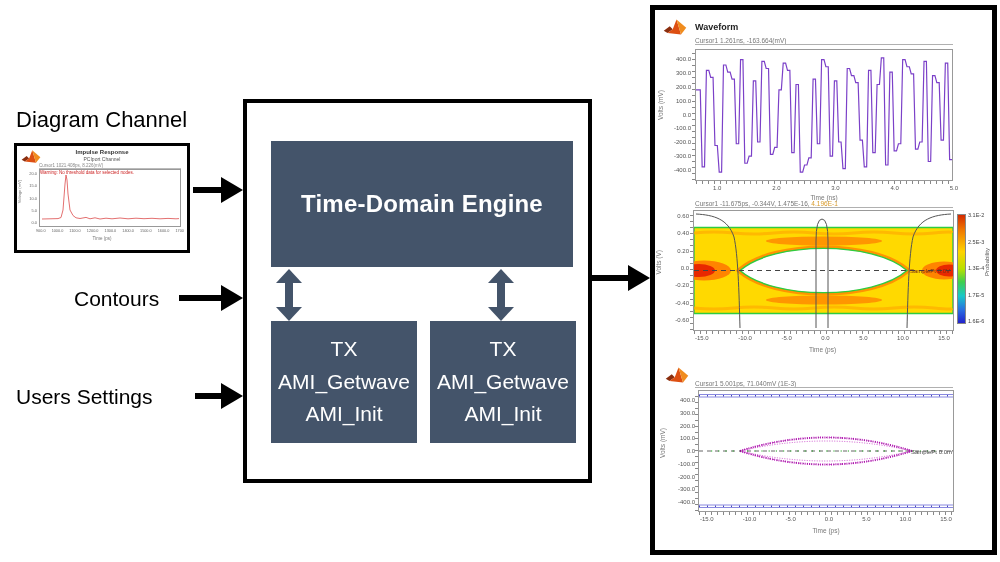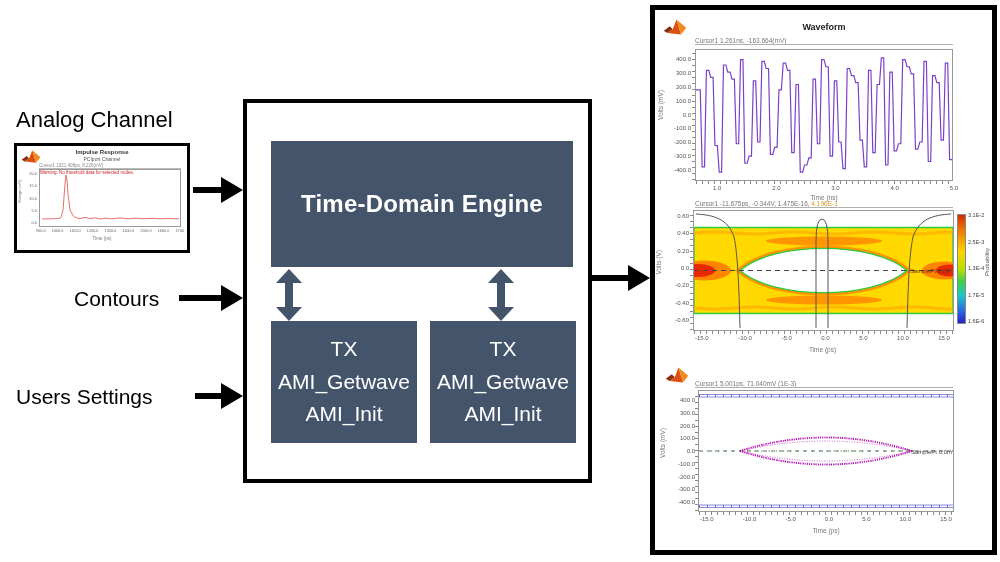--- a/index.html
+++ b/index.html
@@ -16,21 +16,21 @@
   .varrow .vhead-up{width:0;height:0;border-bottom:14px solid #44546A;border-left:13px solid transparent;border-right:13px solid transparent}
   .varrow .vbar{width:8px;flex:1;background:#44546A}
   .varrow .vhead-dn{width:0;height:0;border-top:14px solid #44546A;border-left:13px solid transparent;border-right:13px solid transparent}
   
   .outer-box{position:absolute;left:243px;top:99px;width:349px;height:384px;border:4px solid #000;background:#fff}
   .slate{position:absolute;background:#44546A;color:#fff;display:flex;flex-direction:column;align-items:center;justify-content:center;text-align:center}
   .engine-title{font-size:24px;font-weight:bold;letter-spacing:.2px}
   .tx-lines{font-size:21px;line-height:1.55}
   
   .panel{position:absolute;left:650px;top:5px;width:347px;height:550px;border:5px solid #000;background:#fff}
-  .fig-title{position:absolute;font-size:9px;font-weight:bold;color:#222;text-align:center}
+  .fig-title{position:absolute;font-size:9px;font-weight:bold;color:#222;}
   .cursor-row{position:absolute;font-size:6.5px;color:#777;border-bottom:1px solid #b0b0b0;white-space:nowrap;overflow:hidden}
   .cursor-hl{color:#d89a2a}
   .plot{position:absolute;border:1px solid #999;background:#fff}
   .yticks{position:absolute;display:flex;flex-direction:column;justify-content:space-between;align-items:flex-end;font-size:6px;color:#555}
   .xticks{position:absolute;display:flex;justify-content:space-between;font-size:6px;color:#555}
   .xlabel{position:absolute;text-align:center;font-size:6.5px;color:#777}
   .vlabel{position:absolute;writing-mode:vertical-rl;transform:rotate(180deg);font-size:6.5px;color:#777}
   .tickstrip-b{position:absolute;height:3px;background:repeating-linear-gradient(90deg,#888 0 1px,transparent 1px 6px)}
   .tickstrip-l{position:absolute;width:3px;background:repeating-linear-gradient(0deg,#888 0 1px,transparent 1px 6px)}
   
@@ -48,21 +48,21 @@
   .thumb .t-yticks{position:absolute;left:6px;top:25px;width:14px;height:54px;display:flex;flex-direction:column;justify-content:space-between;align-items:flex-end;font-size:4px;color:#666}
   .thumb .t-xticks{position:absolute;left:19px;top:83px;width:148px;display:flex;justify-content:space-between;font-size:3.8px;color:#666}
   .thumb .t-xlabel{position:absolute;left:0;top:90px;width:100%;text-align:center;font-size:4.5px;color:#777}
   .thumb .t-ylabel{position:absolute;left:0px;top:34px;writing-mode:vertical-rl;transform:rotate(180deg);font-size:4px;color:#777}
   .logo{position:absolute}
   .tick{display:block}
 </style>
 </head>
 <body>
 
-<div class="abs big-label" style="left:16px;top:107px;font-size:22px">Analog Channel</div>
+<div class="abs big-label" style="left:16px;top:107px;font-size:22px">Diagram Channel</div>
 
 <div class="thumb">
   <svg class="logo" style="left:4px;top:3px" width="20" height="15" viewBox="0 0 32 24">
     <polygon points="1,17 9,11 13,15 6,20" fill="#8a2e0e"></polygon>
     <polygon points="6,20 13,15 18,2 24,22" fill="#dd4f12"></polygon>
     <polygon points="18,2 24,22 31,13" fill="#f08c1e"></polygon>
   </svg>
   <div class="t-title">Impulse Response</div>
   <div class="t-sub">PCIport Channel</div>
   <div class="t-cursor">Cursor1 1021.408ps, 8.226(mV)</div>

